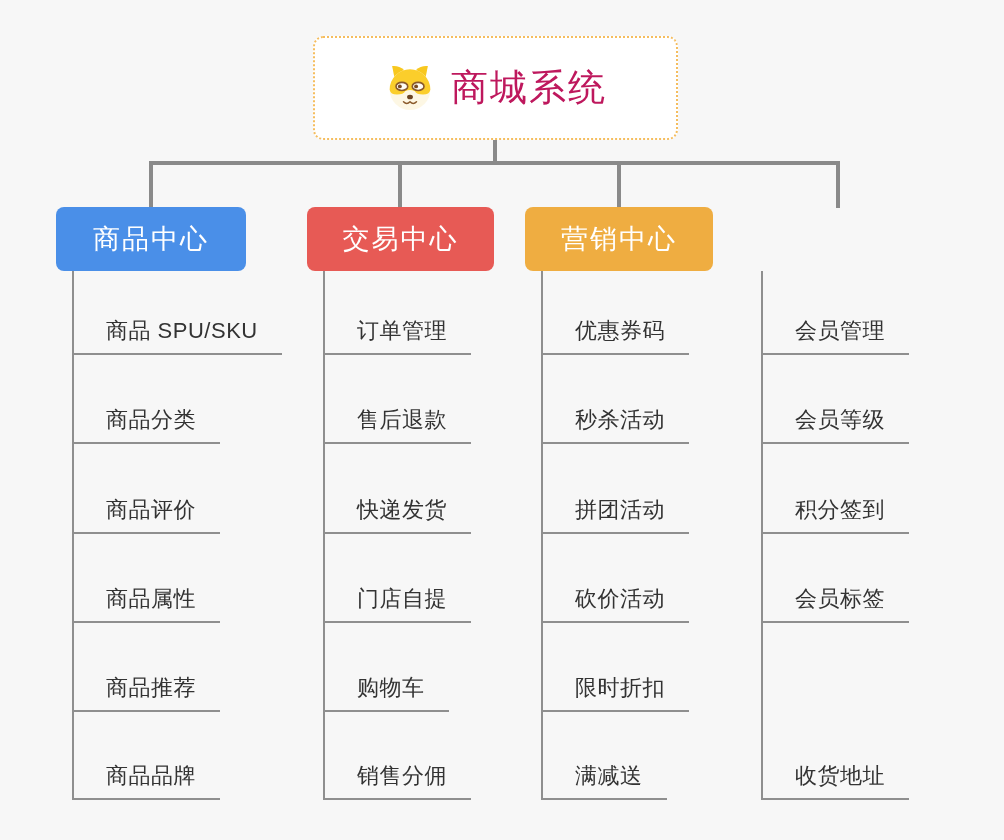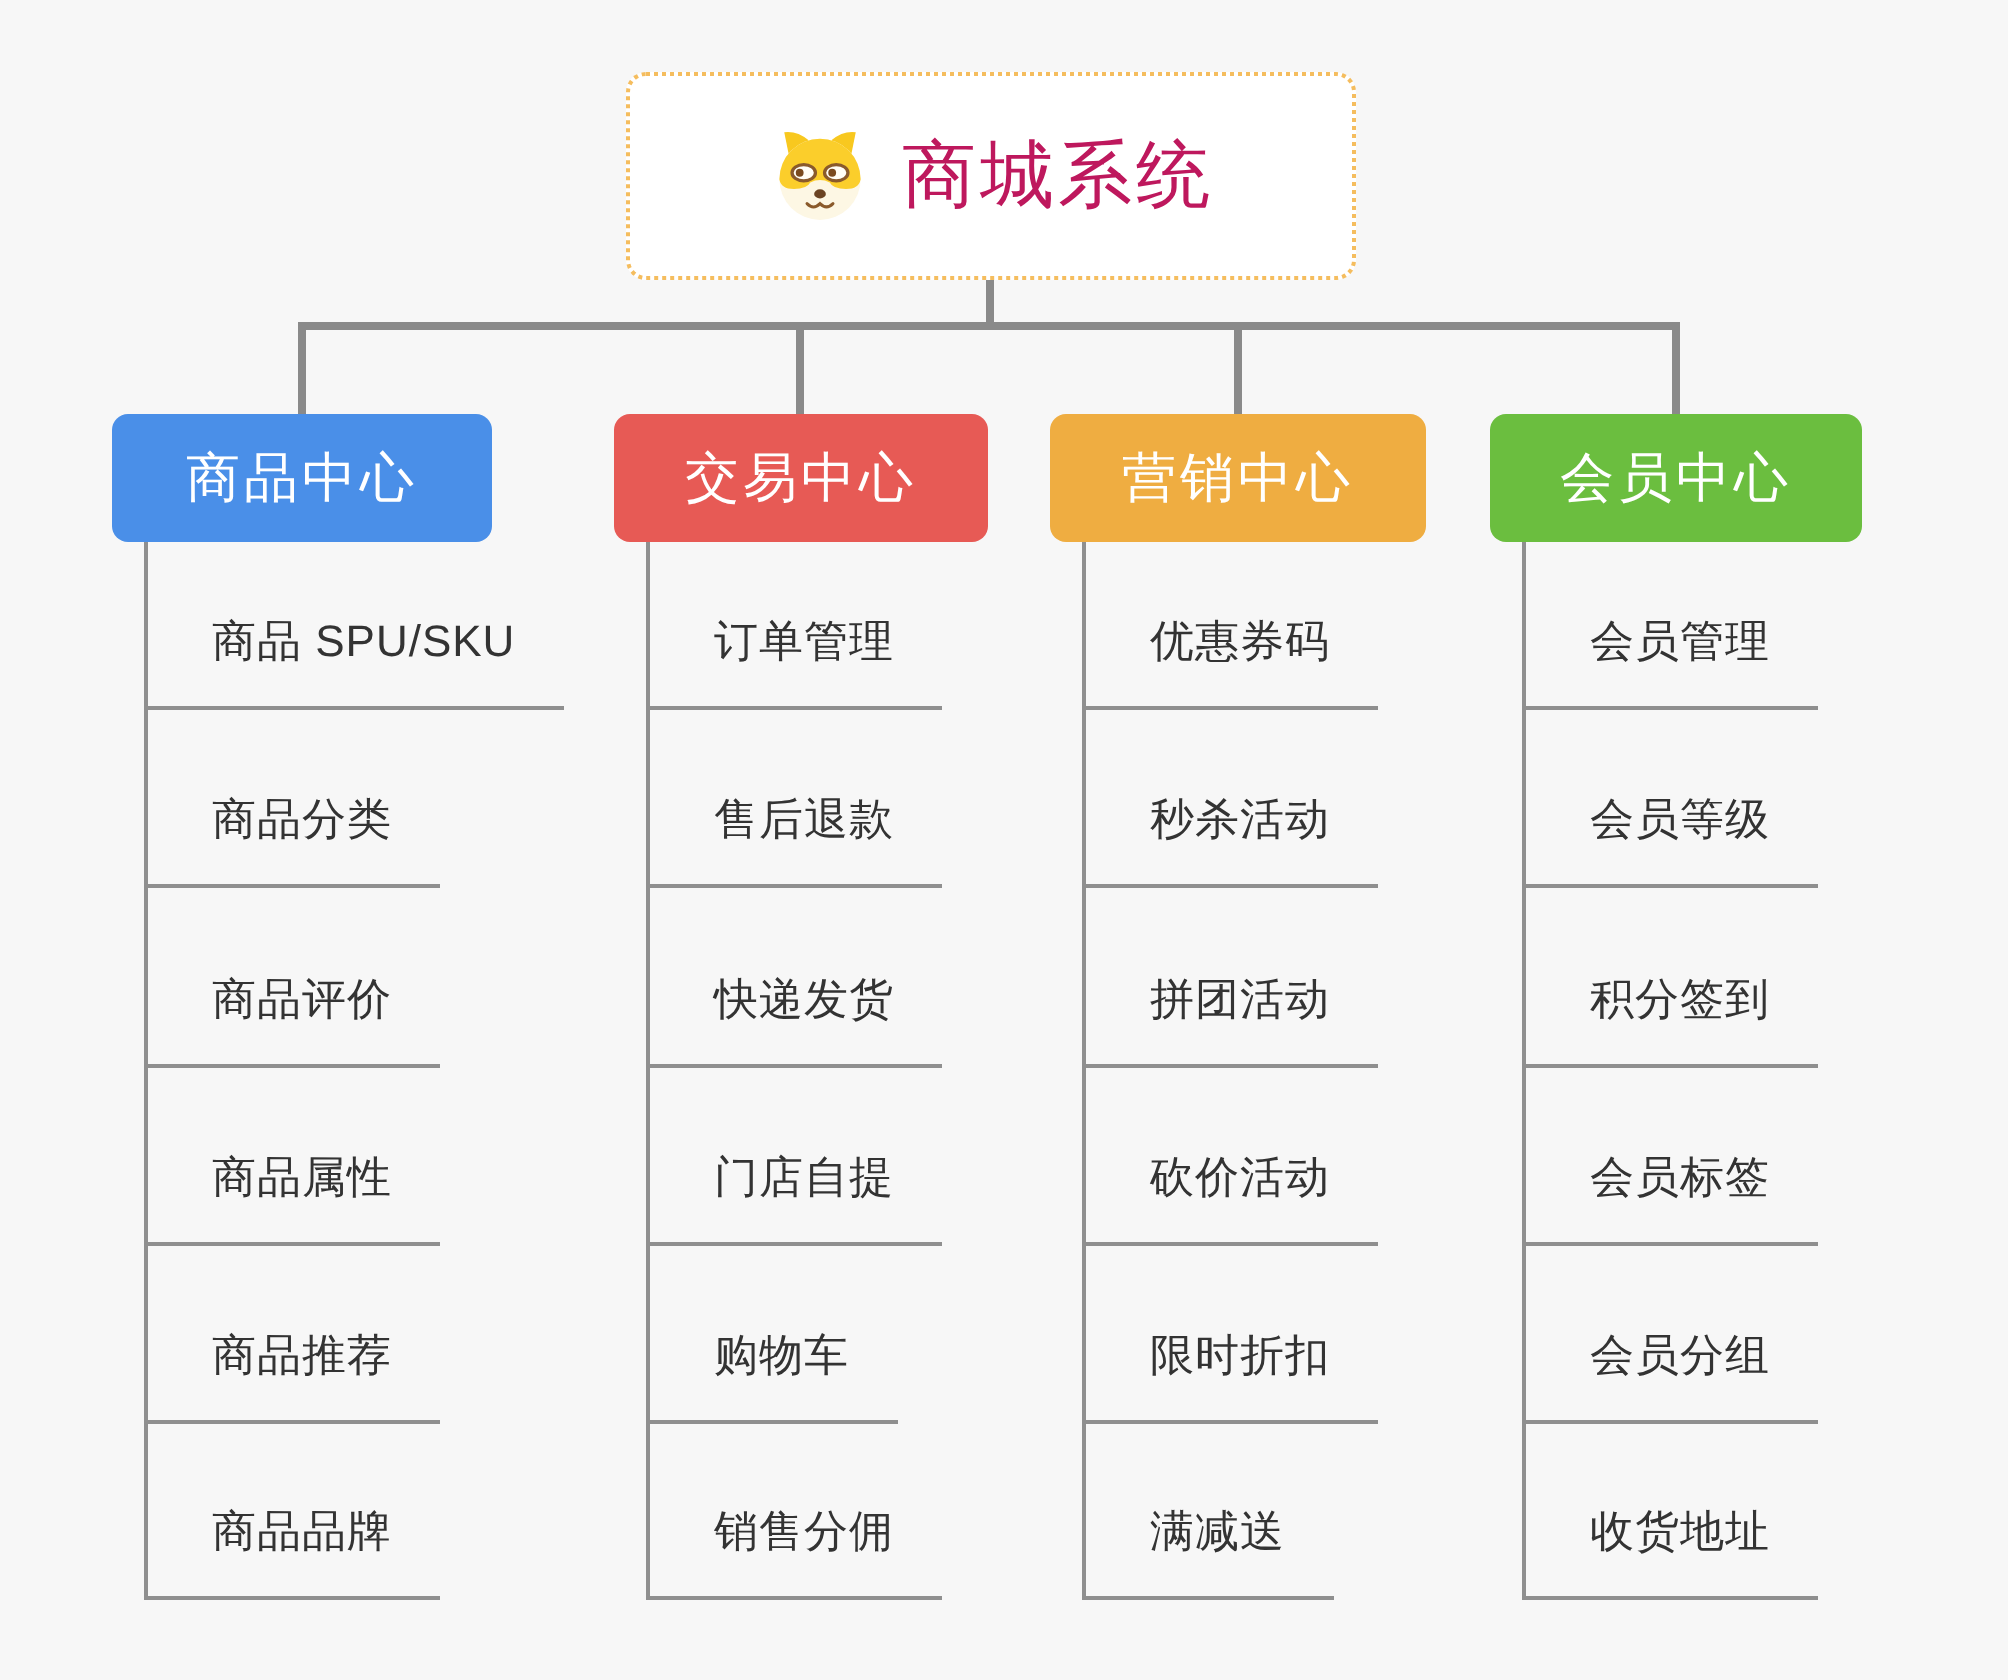--- a/index.html
+++ b/index.html
@@ -41,21 +41,21 @@
   .b4 { left:745px; width:186px; }
 
   
   .trunk { position:absolute; top:271px; width:2px; height:529px; background:#8f8f8f; }
   .t1 { left:72px; } .t2 { left:323px; } .t3 { left:541px; } .t4 { left:761px; }
 
   
   .item {
     position:absolute;
     border-bottom:2px solid #8f8f8f;
-    padding:0 24px 17px 34px;
+    padding:0 24px 7px 34px;
     font-size:22px; color:#333333; letter-spacing:0.5px;
     white-space:nowrap;
   }
   .c1 { left:72px; } .c2 { left:323px; } .c3 { left:541px; } .c4 { left:761px; }
   .r1 { bottom:485px; } .r2 { bottom:396px; } .r3 { bottom:306px; }
   .r4 { bottom:217px; } .r5 { bottom:128px; } .r6 { bottom:40px;  }
 </style>
 </head>
 <body>
 
@@ -86,23 +86,20 @@
 
   <div class="branch-box b1" style="background-color: rgb(74, 143, 232);">
     <span>商品中心</span>
   </div>
   <div class="branch-box b2" style="background-color: rgb(231, 90, 85);">
     <span>交易中心</span>
   </div>
   <div class="branch-box b3" style="background-color: rgb(239, 173, 65);">
     <span>营销中心</span>
   </div>
-  <div class="branch-box b4" style="background-color: rgb(107, 190, 63);">
-    <span>会员中心</span>
-  </div>
 
   <div class="trunk t1"></div>
   <div class="trunk t2"></div>
   <div class="trunk t3"></div>
   <div class="trunk t4"></div>
 
   <div class="item c1 r1">商品 SPU/SKU</div>
   <div class="item c1 r2">商品分类</div>
   <div class="item c1 r3">商品评价</div>
   <div class="item c1 r4">商品属性</div>
@@ -120,16 +117,15 @@
   <div class="item c3 r2">秒杀活动</div>
   <div class="item c3 r3">拼团活动</div>
   <div class="item c3 r4">砍价活动</div>
   <div class="item c3 r5">限时折扣</div>
   <div class="item c3 r6">满减送</div>
 
   <div class="item c4 r1">会员管理</div>
   <div class="item c4 r2">会员等级</div>
   <div class="item c4 r3">积分签到</div>
   <div class="item c4 r4">会员标签</div>
-  <div class="item c4 r5">会员分组</div>
   <div class="item c4 r6">收货地址</div>
 
 </div>
 
 </body></html>

